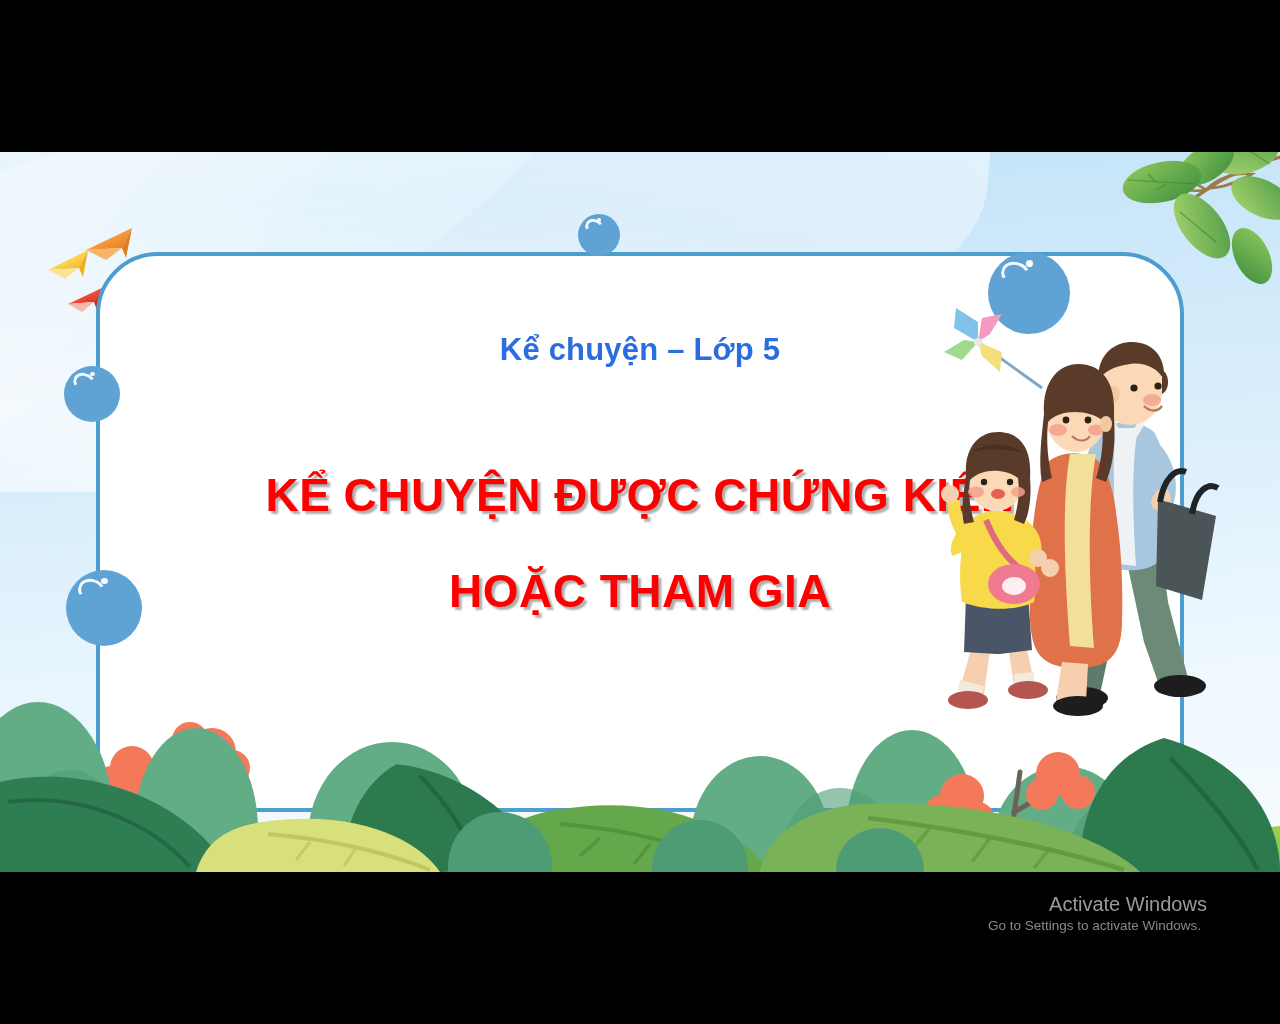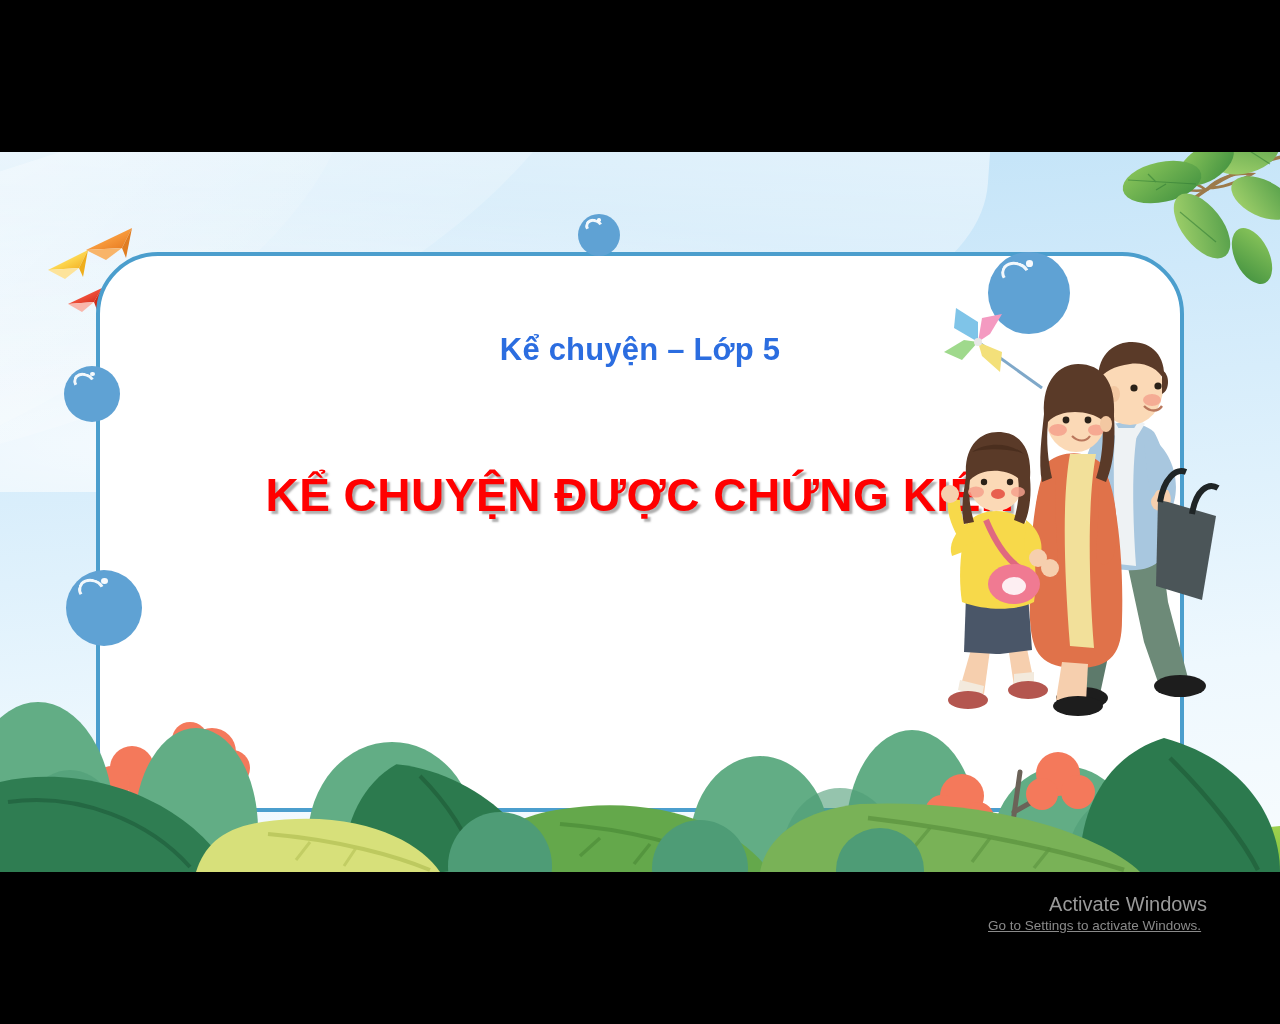--- a/index.html
+++ b/index.html
@@ -100,21 +100,21 @@
 
   
   #family { position:absolute; left:930px; top:150px; width:290px; height:430px; z-index:34; }
 
   
   #watermark {
     position:absolute; left:988px; top:892px; width:280px; z-index:70;
     color:#8d8d8d; text-align:left;
   }
   #wm-title { font-size:20px; color:#9a9a9a; line-height:24px;text-align:center; }
-  #wm-sub   { font-size:13.5px; color:#8a8a8a; line-height:19px;text-decoration:underline; }
+  #wm-sub   { font-size:13.5px; color:#8a8a8a; line-height:19px; }
 </style>
 </head>
 <body>
 
 <div id="stage">
 
   <div id="slide">
 
     <div id="sky-glow"></div>
     <div class="swoosh" id="swoosh-a"></div>
@@ -193,20 +193,21 @@
     </div>
 
     <div class="bubble" id="bubble-top-mid"></div>
     <div class="bubble" id="bubble-top-right"></div>
     <div class="bubble" id="bubble-left-up"></div>
     <div class="bubble" id="bubble-left-low"></div>
 
     <div id="text-block">
       <div id="subtitle">Kể chuyện – Lớp 5</div>
       <div class="title-line" id="title-1">KỂ CHUYỆN ĐƯỢC CHỨNG KIẾN</div>
+      <div class="title-line" id="title-2">HOẶC THAM GIA</div>
     </div>
 
     <svg id="family" viewBox="0 0 290 430">
 
       <path d="M112 86 L48 40" stroke="#7fa8c9" stroke-width="3" fill="none"></path>
       <g transform="translate(48,40)">
         <path d="M0 0 L-24 -14 L-22 -34 L0 -20Z" fill="#7fc4e8"></path>
         <path d="M0 0 L4 -24 L24 -28 L12 -8Z" fill="#f49ac1"></path>
         <path d="M0 0 L24 10 L22 30 L4 14Z" fill="#f3e07a"></path>
         <path d="M0 0 L-16 18 L-34 10 L-14 -2Z" fill="#9fd98c"></path>

